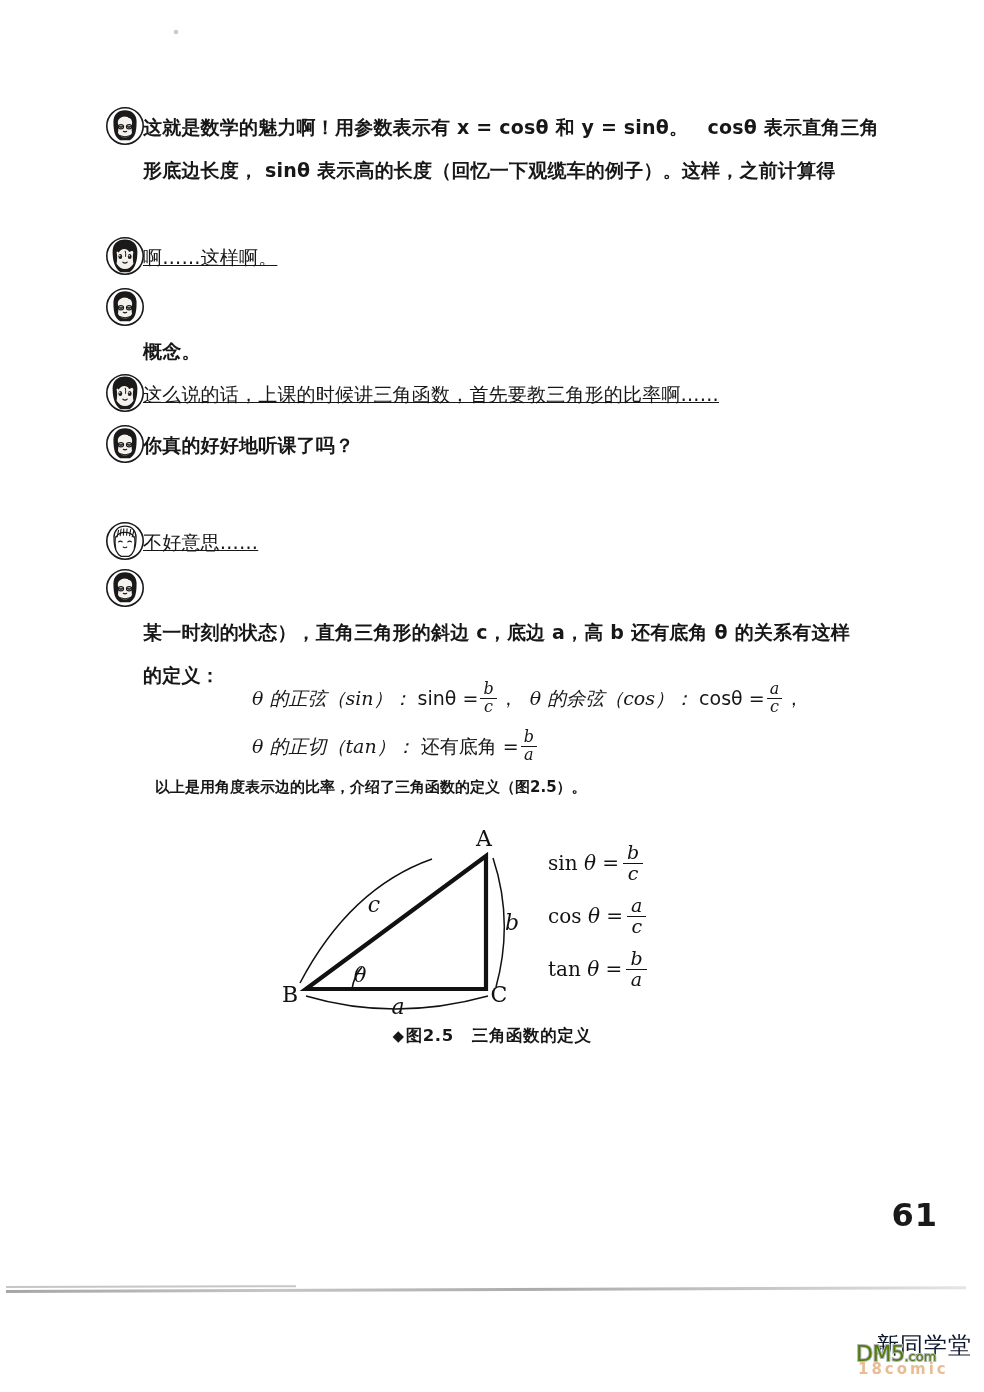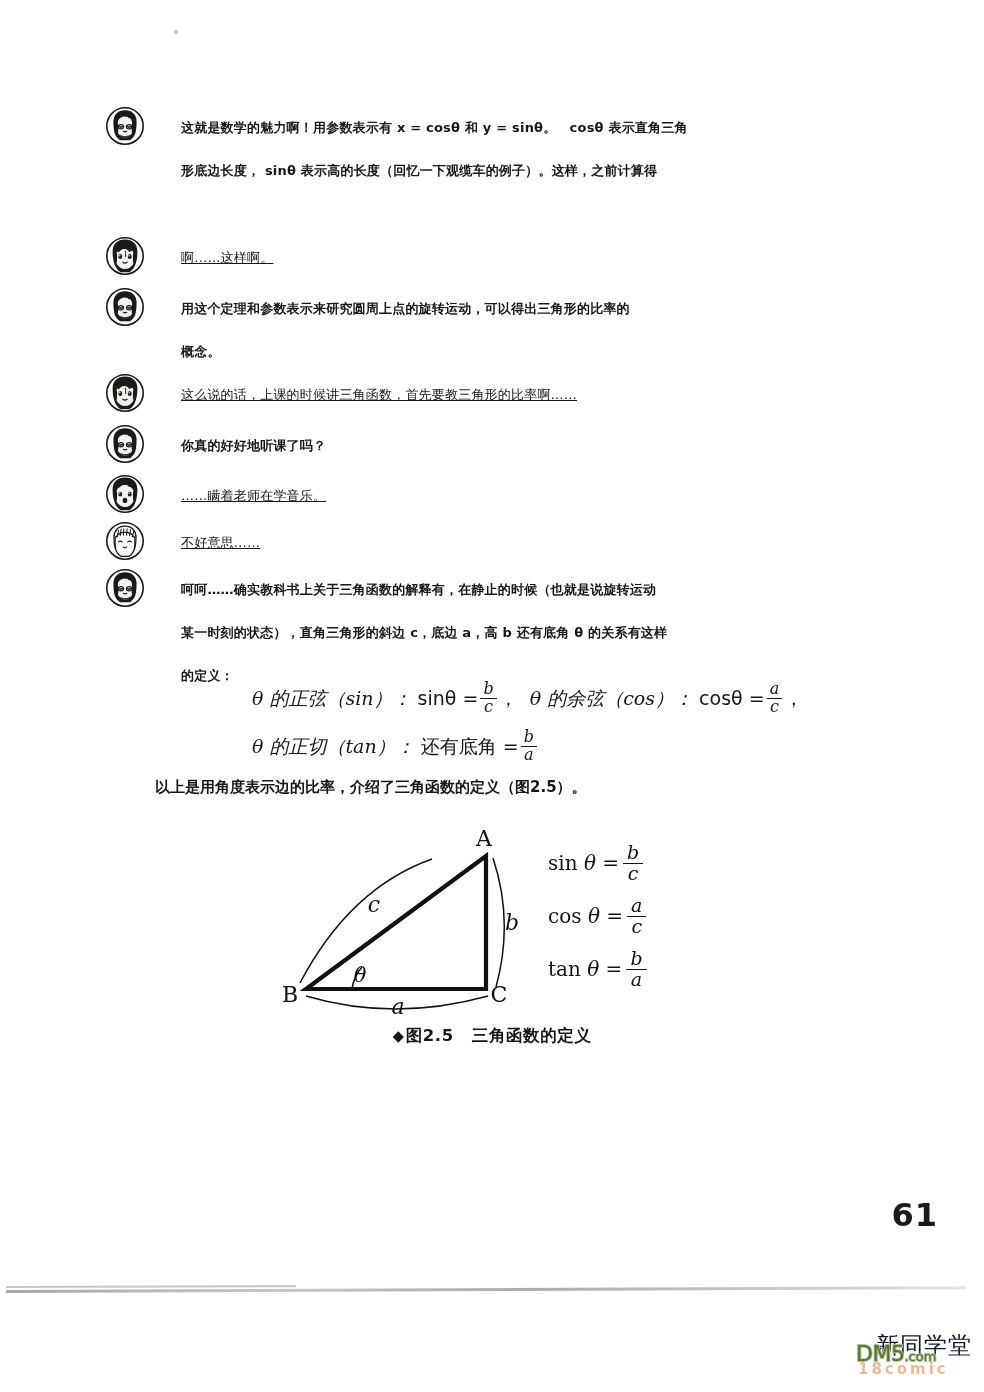--- a/index.html
+++ b/index.html
@@ -37,22 +37,22 @@
     width: 830px;
   }
   .avatar {
     position: absolute;
     left: 0; top: 0;
     width: 40px; height: 40px;
   }
   .avatar svg { display:block; width:40px; height:40px; }
 
   .speech {
-    margin-left: 76px;
-    font-size: 13px;
+    margin-left: 38px;
+    font-size: 19px;
     line-height: 43px;
     letter-spacing: 0.2px;
     color: #171717;
   }
   .speech.bold { font-weight: 700; }
   .speech.thin { font-weight: 400; text-decoration: underline; }
 
   .mi { font-style: italic; font-family: "DejaVu Serif","Liberation Serif",serif; }
   .mr { font-family: "DejaVu Sans","Liberation Sans",sans-serif; font-style: normal; }
 
@@ -256,21 +256,21 @@
         <path d="M13.4 13.5c-1.4 3.8-1.6 8.2-1.1 12.8-.9-1.6-1.6-3.6-1.9-6.2-.3-2.8-.1-5.2.5-7.2.7-.4 1.6-.3 2.5.6z" fill="#1a1a1a"></path>
         <path d="M13.2 20.3h5.3M21.5 20.3h5.3" stroke="#1a1a1a" stroke-width="1.1" fill="none"></path>
         <ellipse cx="15.9" cy="20.7" rx="2.7" ry="2.2" fill="none" stroke="#1a1a1a" stroke-width="1.1"></ellipse>
         <ellipse cx="24.1" cy="20.7" rx="2.7" ry="2.2" fill="none" stroke="#1a1a1a" stroke-width="1.1"></ellipse>
         <path d="M14 20.9q1.9 1.5 3.8 0M22.2 20.9q1.9 1.5 3.8 0" stroke="#1a1a1a" stroke-width="1" fill="none" stroke-linecap="round"></path>
         <path d="M18.3 25.3q1.7 1.1 3.4 0" stroke="#1a1a1a" stroke-width="1.1" fill="none" stroke-linecap="round"></path>
         <path d="M14 29.5q6 2.6 12 0" stroke="#1a1a1a" stroke-width="1" fill="none"></path>
       </svg>
     </div>
     <div class="speech bold">
-      <span>用这个定理和参数表示来研究圆周上点的旋转运动，可以得出三角形的比率的</span><br>
+      <br>
       <span>概念。</span>
     </div>
   </div>
 
   <div class="dialogue" style="top:424px">
     <div class="avatar">
       <svg viewBox="0 0 40 40">
         <circle cx="20" cy="20" r="18.2" fill="#fff" stroke="#1a1a1a" stroke-width="1.6"></circle>
         <path d="M20 4.2c-7.2 0-11.6 4.6-11.6 11.4 0 5.6.6 9.4 1.4 12.2.9 3 3.1 5 5.3 6.4H24.9c2.2-1.4 4.4-3.4 5.3-6.4.8-2.8 1.4-6.6 1.4-12.2C31.6 8.8 27.2 4.2 20 4.2z" fill="#1a1a1a"></path>
         <path d="M12.4 15.5c1.6-3.4 4.4-5.1 7.6-5.1s6 1.7 7.6 5.1c-1.1 3.6-1.1 7.4-.6 11.4-1.9 3-4.3 4.4-7 4.4s-5.1-1.4-7-4.4c.5-4 .5-7.8-.6-11.4z" fill="#f4f0ec"></path>
@@ -299,37 +299,20 @@
         <ellipse cx="15.3" cy="20.6" rx="1.9" ry="2.5" fill="#1a1a1a"></ellipse>
         <ellipse cx="24.7" cy="20.6" rx="1.9" ry="2.5" fill="#1a1a1a"></ellipse>
         <circle cx="14.8" cy="19.7" r=".7" fill="#fff"></circle>
         <circle cx="24.2" cy="19.7" r=".7" fill="#fff"></circle>
         <path d="M17.8 26.1q2.2 2 4.4 0" stroke="#1a1a1a" stroke-width="1.2" fill="none" stroke-linecap="round"></path>
       </svg>
     </div>
     <div class="speech thin">这么说的话，上课的时候讲三角函数，首先要教三角形的比率啊……</div>
   </div>
 
-  <div class="dialogue" style="top:474px">
-    <div class="avatar">
-      <svg viewBox="0 0 40 40">
-        <circle cx="20" cy="20" r="18.2" fill="#fff" stroke="#1a1a1a" stroke-width="1.6"></circle>
-        <path d="M20 3.6c-7.8 0-12.4 4.8-12.4 12 0 6.4 1 11 2.6 14.4 1.4 3 3.4 5 5.6 6.2h8.4c2.2-1.2 4.2-3.2 5.6-6.2 1.6-3.4 2.6-8 2.6-14.4 0-7.2-4.6-12-12.4-12z" fill="#1a1a1a"></path>
-        <path d="M11.6 16.2c1.8-3.4 4.8-5.2 8.4-5.2s6.6 1.8 8.4 5.2c-.8 3.6-.6 7.6 0 11.6-2.2 3.6-5 5.2-8.4 5.2s-6.2-1.6-8.4-5.2c.6-4 .8-8 0-11.6z" fill="#f4f0ec"></path>
-        <path d="M9.6 12.2c2.6-5 6.2-7.5 10.4-7.5s7.8 2.5 10.4 7.5c-2 1.2-4.2 1.4-6.6.6-1-1.8-2.6-2.6-4.4-2.4-2 .2-3.8 1.4-5 3-1.8-.2-3.4-.6-4.8-1.2z" fill="#1a1a1a"></path>
-        <path d="M16.6 12.4q2.2-1.2 4.6-.4" stroke="#f4f0ec" stroke-width=".9" fill="none"></path>
-        <ellipse cx="15.3" cy="20.2" rx="1.9" ry="2.4" fill="#1a1a1a"></ellipse>
-        <ellipse cx="24.7" cy="20.2" rx="1.9" ry="2.4" fill="#1a1a1a"></ellipse>
-        <circle cx="14.8" cy="19.3" r=".7" fill="#fff"></circle>
-        <circle cx="24.2" cy="19.3" r=".7" fill="#fff"></circle>
-        <ellipse cx="20" cy="26.4" rx="2.3" ry="2.6" fill="#1a1a1a"></ellipse>
-      </svg>
-    </div>
-    <div class="speech thin">……瞒着老师在学音乐。</div>
-  </div>
 
   <div class="dialogue" style="top:521px">
     <div class="avatar">
       <svg viewBox="0 0 40 40">
         <circle cx="20" cy="20" r="18.2" fill="#fff" stroke="#1a1a1a" stroke-width="1.6"></circle>
         <path d="M20 5.2c-6.8 0-11 4.4-11 11 0 6 .8 10.4 2.2 13.6 1.2 2.8 3 4.6 5 5.6h7.6c2-1 3.8-2.8 5-5.6 1.4-3.2 2.2-7.6 2.2-13.6 0-6.6-4.2-11-11-11z" fill="none" stroke="#1a1a1a" stroke-width="1.3"></path>
         <path d="M11 16.4c1.5-3.2 4.6-5 9-5s7.5 1.8 9 5" fill="none" stroke="#1a1a1a" stroke-width="1.2"></path>
         <path d="M12.2 15.6l1.4-6.4M15.2 14.6l.9-6.6M18.4 14.1l.4-6.4M21.6 14.1l.5-6.4M24.6 14.7l1.1-6.4M27.2 15.8l1.6-5.8" stroke="#1a1a1a" stroke-width="1.1" fill="none" stroke-linecap="round"></path>
         <path d="M10.4 15.2q-.8 6.6.4 12.6M29.6 15.2q.8 6.6-.4 12.6" stroke="#1a1a1a" stroke-width="1.1" fill="none"></path>
         <path d="M13.6 20.9q1.8-1.6 3.6 0M22.8 20.9q1.8-1.6 3.6 0" stroke="#1a1a1a" stroke-width="1.2" fill="none" stroke-linecap="round"></path>
@@ -350,21 +333,21 @@
         <path d="M13.4 13.5c-1.4 3.8-1.6 8.2-1.1 12.8-.9-1.6-1.6-3.6-1.9-6.2-.3-2.8-.1-5.2.5-7.2.7-.4 1.6-.3 2.5.6z" fill="#1a1a1a"></path>
         <path d="M13.2 20.3h5.3M21.5 20.3h5.3" stroke="#1a1a1a" stroke-width="1.1" fill="none"></path>
         <ellipse cx="15.9" cy="20.7" rx="2.7" ry="2.2" fill="none" stroke="#1a1a1a" stroke-width="1.1"></ellipse>
         <ellipse cx="24.1" cy="20.7" rx="2.7" ry="2.2" fill="none" stroke="#1a1a1a" stroke-width="1.1"></ellipse>
         <path d="M14 20.9q1.9 1.5 3.8 0M22.2 20.9q1.9 1.5 3.8 0" stroke="#1a1a1a" stroke-width="1" fill="none" stroke-linecap="round"></path>
         <path d="M18.3 25.3q1.7 1.1 3.4 0" stroke="#1a1a1a" stroke-width="1.1" fill="none" stroke-linecap="round"></path>
         <path d="M14 29.5q6 2.6 12 0" stroke="#1a1a1a" stroke-width="1" fill="none"></path>
       </svg>
     </div>
     <div class="speech bold">
-      <span>呵呵……确实教科书上关于三角函数的解释有，在静止的时候（也就是说旋转运动</span><br>
+      <br>
       <span>某一时刻的状态），直角三角形的斜边 c，底边 a，高 b 还有底角 θ 的关系有这样</span><br>
       <span>的定义：</span>
     </div>
   </div>
 
   <div class="defs" style="top:674px">
     <div class="defrow">
       <span class="mi">θ 的正弦（sin）：</span>
       <span class="mr">sinθ =</span><span class="frac"><span class="num">b</span><span class="den">c</span></span><span>，</span>
       &nbsp;<span class="mi">θ 的余弦（cos）：</span>

